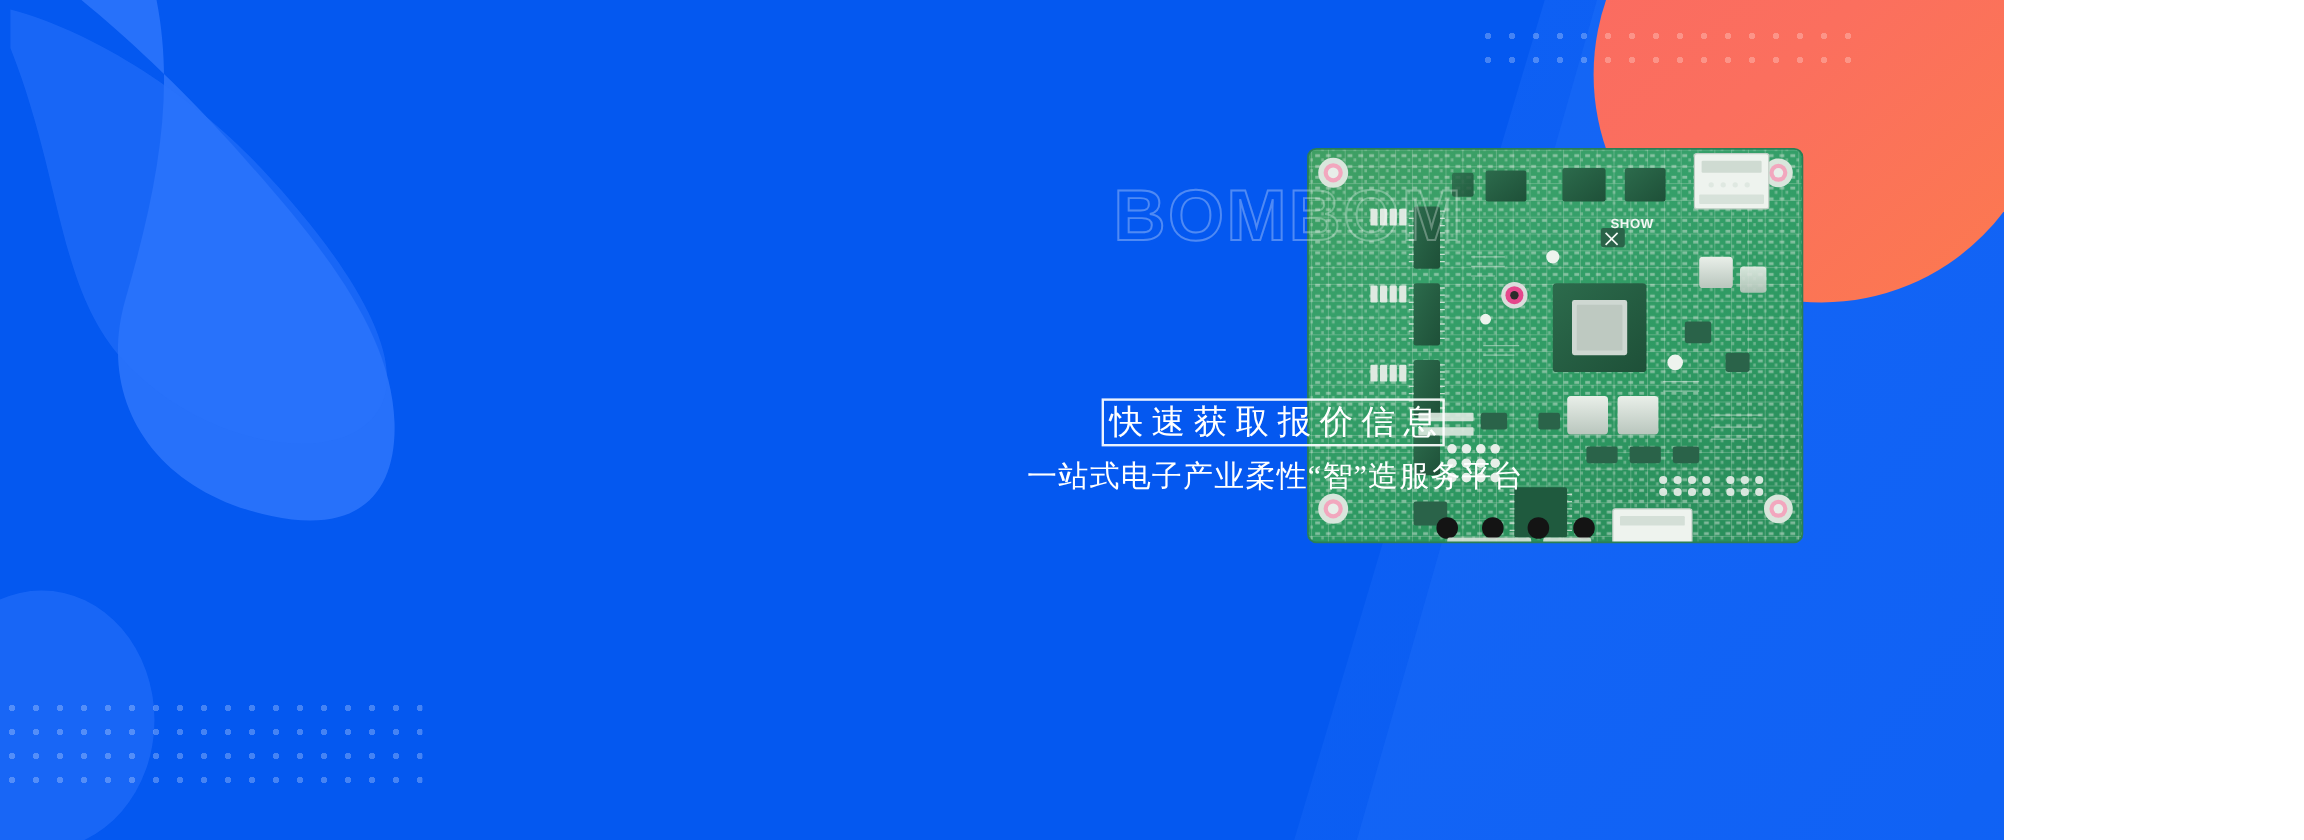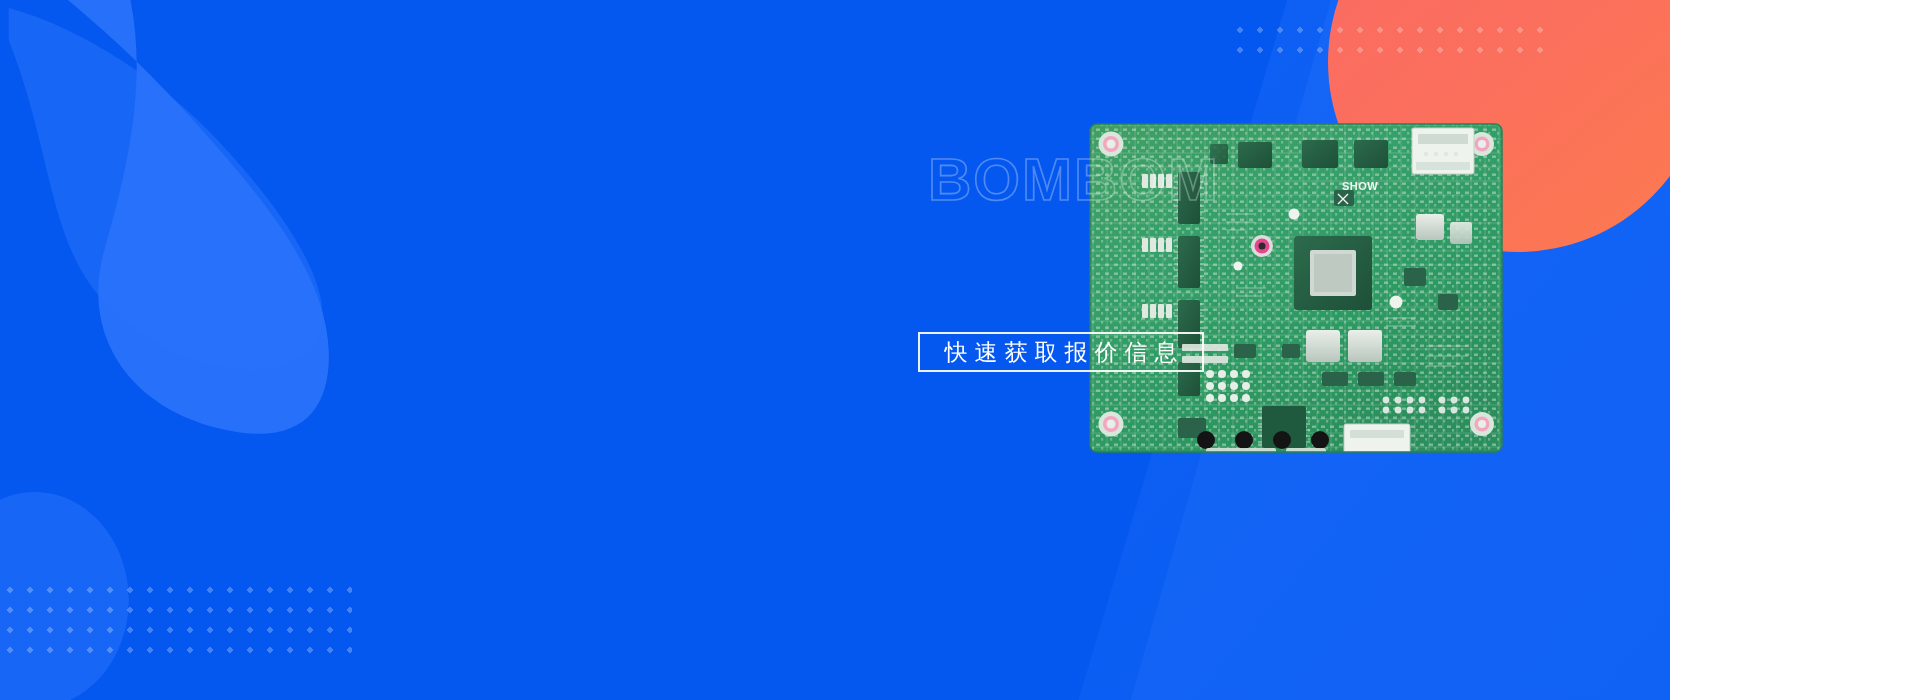--- a/index.html
+++ b/index.html
@@ -106,21 +106,21 @@
     width: 286px;
     height: 40px;
     border: 2px solid rgba(255,255,255,.92);
     display: flex;
     align-items: center;
     justify-content: center;
     box-sizing: border-box;
   }
   .cta-box .cta-text {
     color: #ffffff;
-    font-size: 23px;
+    font-size: 28px;
     font-weight: 400;
     letter-spacing: 7px;
     text-indent: 7px;
     white-space: nowrap;
   }
 
   .tagline {
     position: absolute;
     left: 848px;
     top: 380px;
@@ -386,15 +386,16 @@
 
   <div class="content">
 
     <div class="ghost-word">BOMBOM</div>
 
 
     <div class="cta-box">
       <span class="cta-text">快速获取报价信息</span>
     </div>
 
+    <div class="tagline">一站式电子产业柔性“智”造服务平台</div>
   </div>
 
 </div>
 
 </body></html>

